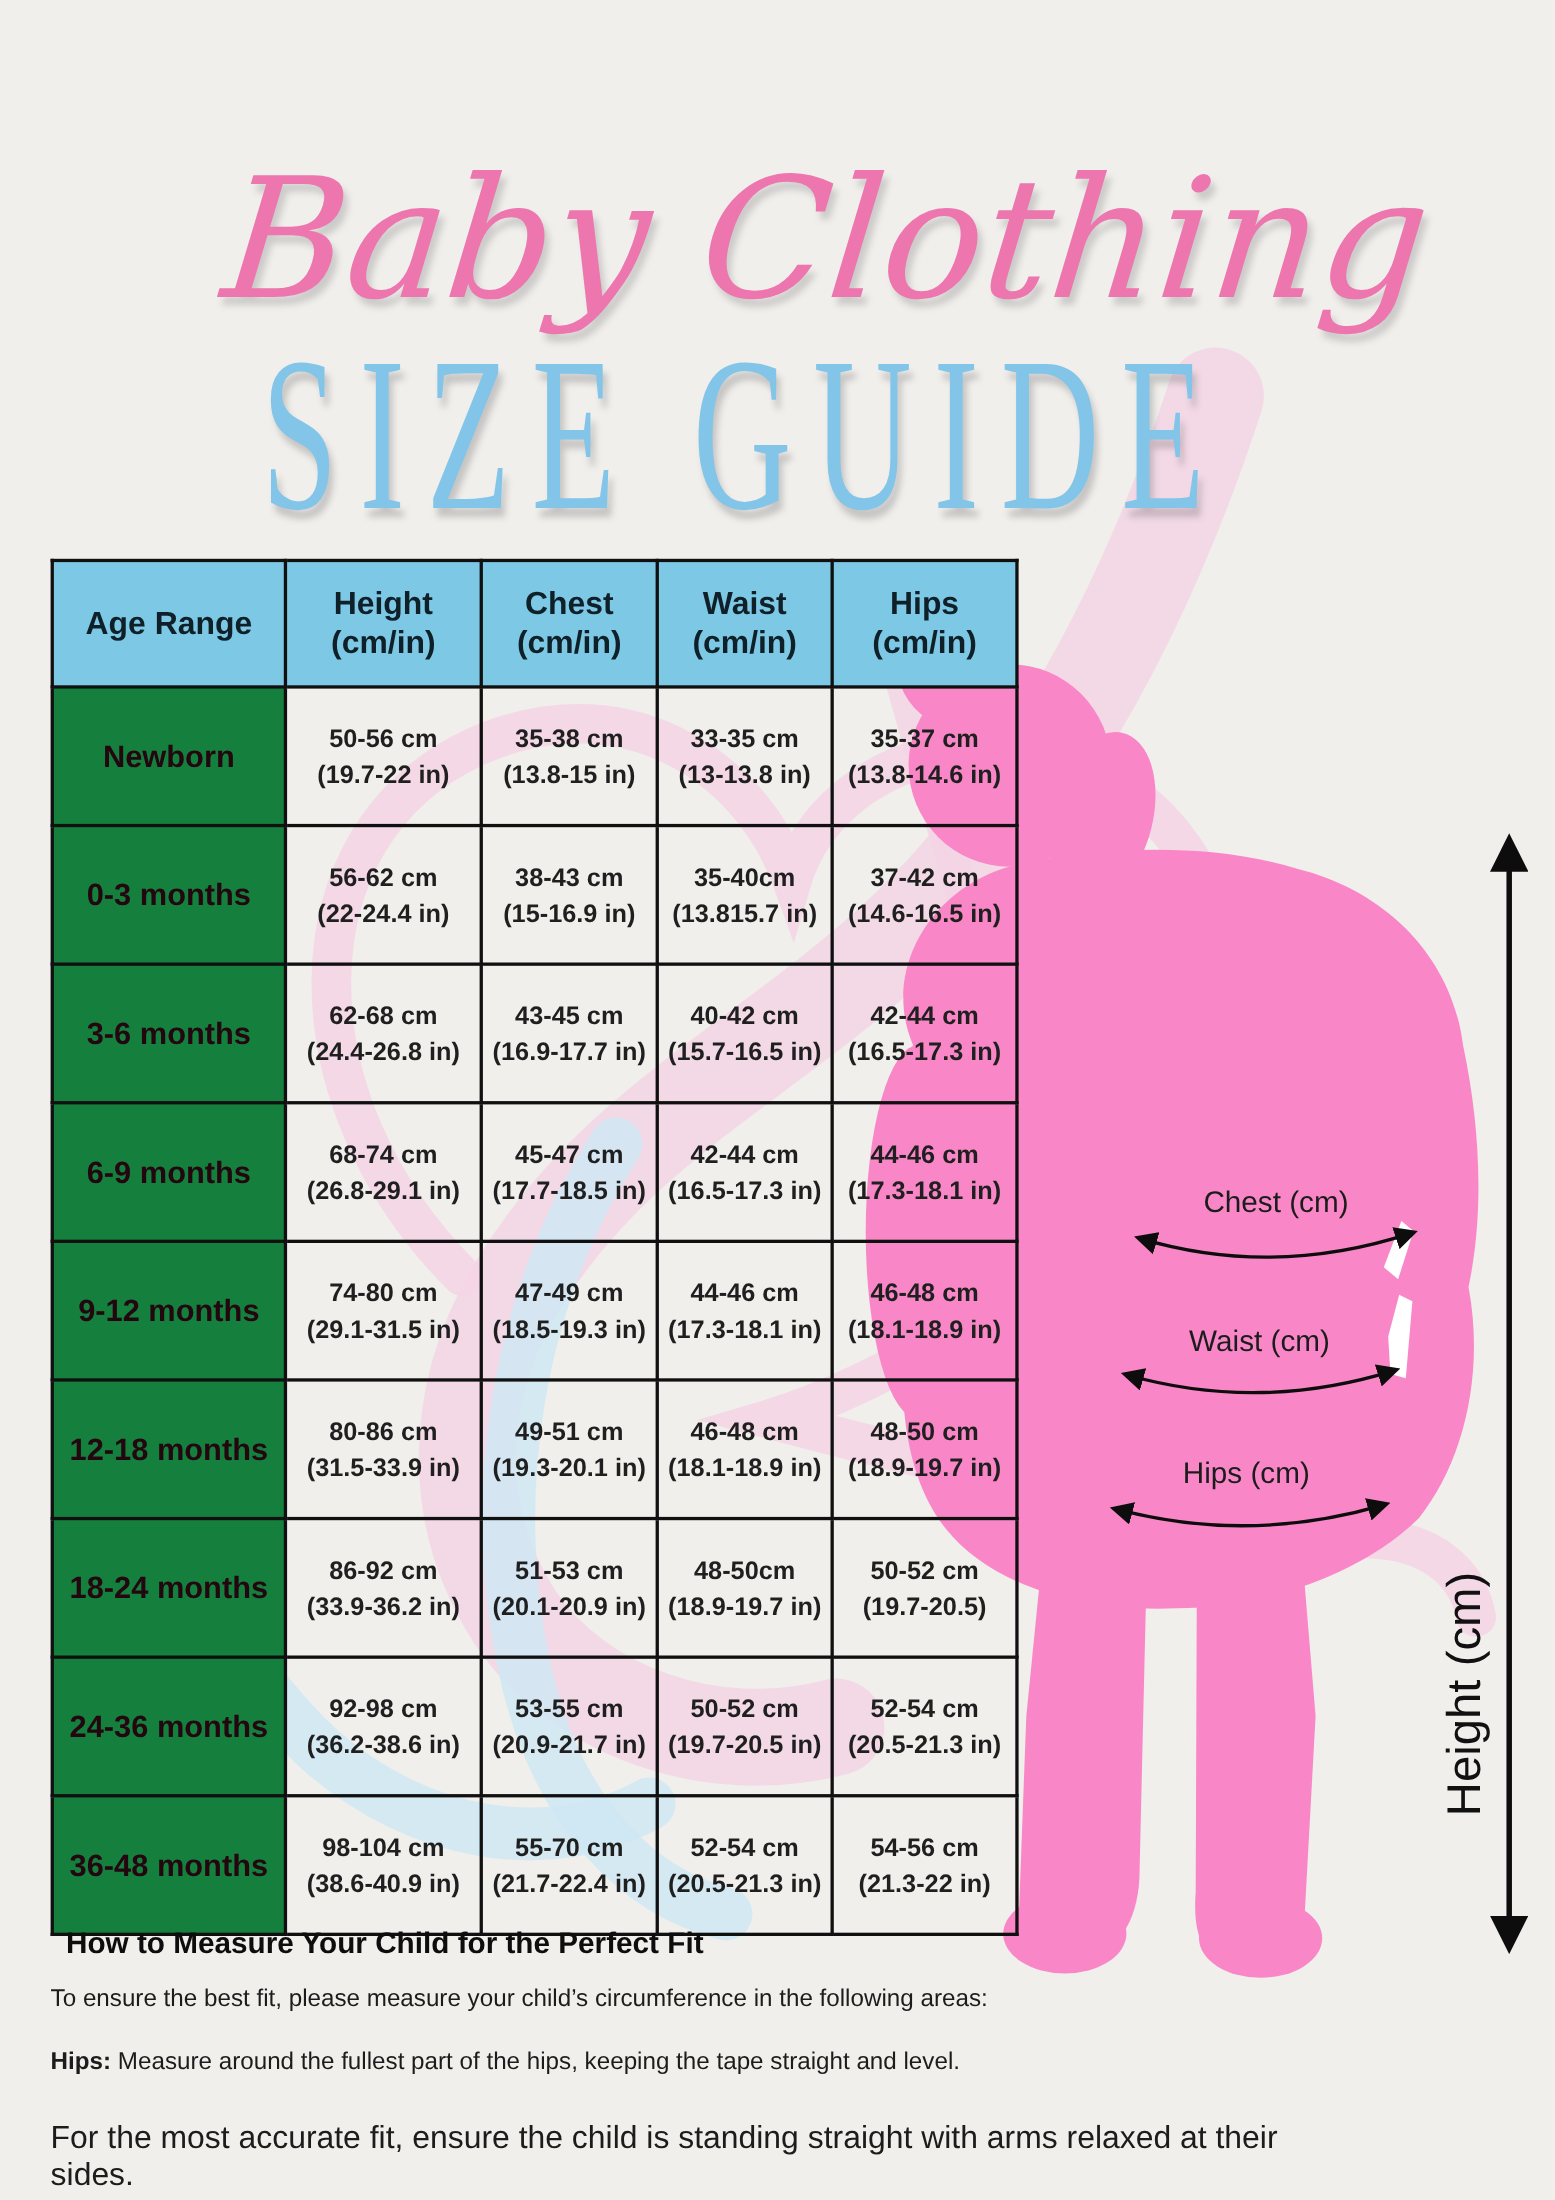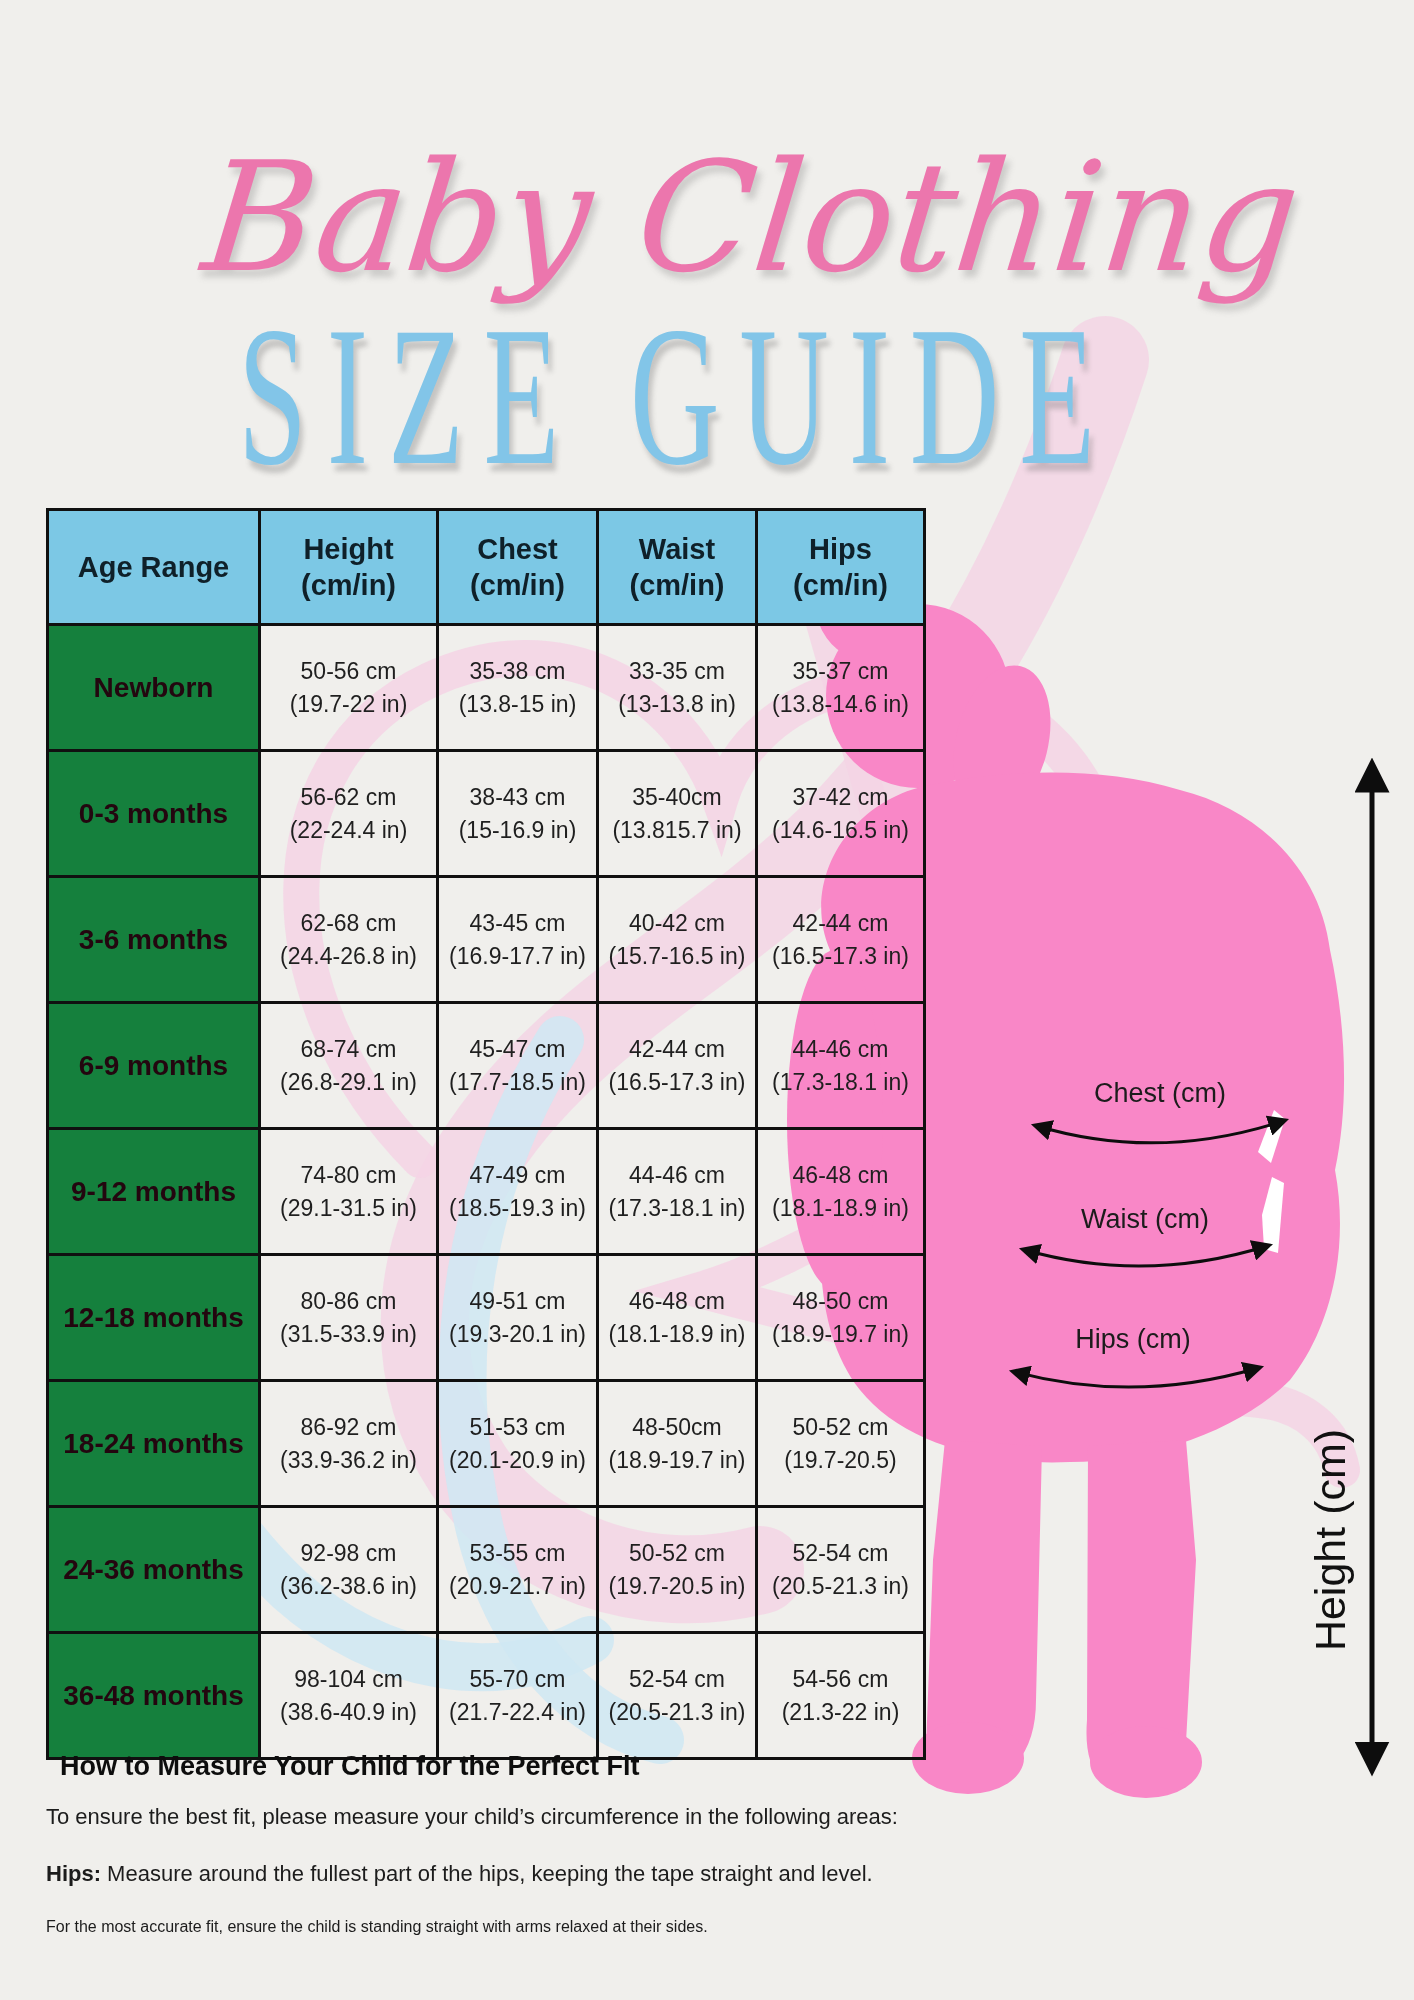--- a/index.html
+++ b/index.html
@@ -28,41 +28,41 @@
     white-space:nowrap; transform:skewX(-6deg);
     text-shadow:5px 7px 6px rgba(110,110,110,0.28);
   }
 
   
   .size-table{
     position:absolute; left:46px; top:508px; z-index:4;
     border-collapse:collapse; table-layout:fixed; width:877px;
   }
   .size-table th,.size-table td{
-    border:3px solid #101010; padding:0; text-align:center; vertical-align:middle;
+    border:3px solid #101010; padding:0; text-align:center; vertical-align:middle;font-weight:bold;
   }
   .size-table thead th{
     background:#7cc8e5; color:#0f2029; height:112px;
     font-size:29px; font-weight:bold; line-height:1.25;
   }
   .size-table td{height:123px; font-size:23px; line-height:1.42; color:#1f1f1f; background:transparent;}
   .size-table th.age{
     background:#15803d; color:#23060f; font-size:28px; font-weight:bold;
   }
 
   
   .measure-label{font-size:27px; fill:#1c1c1c;}
   .height-label{font-size:43px; fill:#111;}
 
   
   .howto{position:absolute; left:46px; top:1750px; width:1120px; z-index:4;}
   .howto h2{margin:0 0 22px 14px; font-size:27px; line-height:1.2; color:#0d0d0d;}
   .howto .intro{margin:0 0 30px 0; font-size:22px;}
   .howto .defs p{margin:0; font-size:22px; line-height:28px;}
-  .howto .footer-note{margin:30px 0 0 0; font-size:16px;}
+  .howto .footer-note{margin:40px 0 0 0; font-size:29px;}
 </style>
 </head>
 <body>
 
 <div class="page">
 
   <svg id="bg-art" class="layer" viewBox="0 0 1414 2000" fill="none">
 
     <path d="M 1105 360 C 1040 560, 950 720, 830 840 C 700 965, 560 1020, 470 1170 C 410 1270, 410 1380, 468 1470 C 525 1555, 645 1600, 760 1570" stroke="#f4d3e5" stroke-width="88" stroke-linecap="round" opacity="0.8"></path>
 

